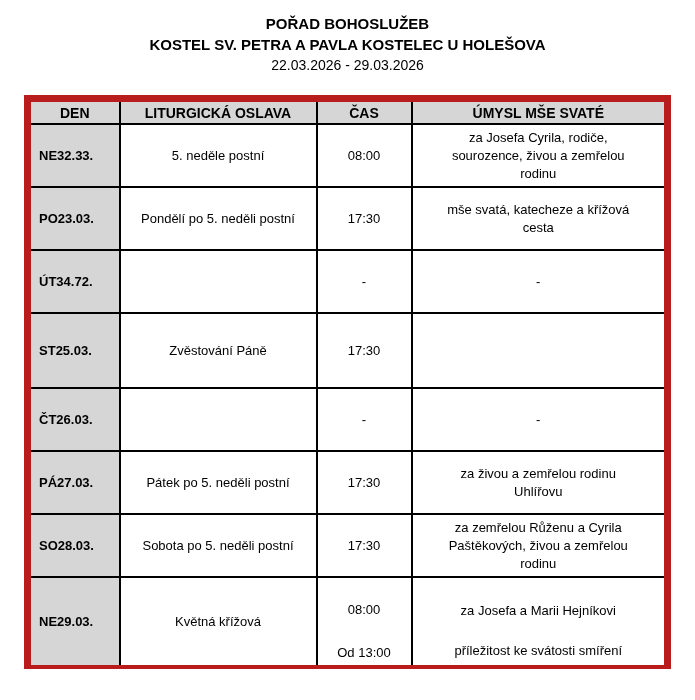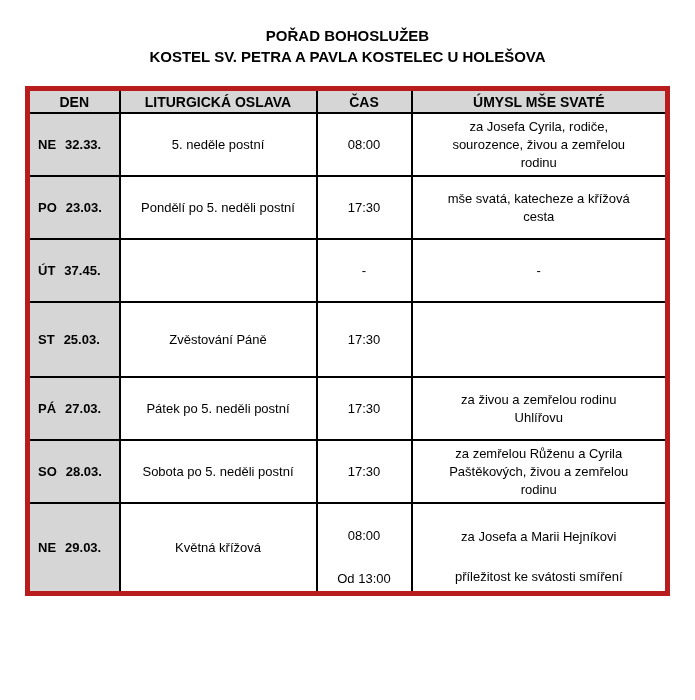--- a/index.html
+++ b/index.html
@@ -7,21 +7,21 @@
     padding: 0;
     background: #ffffff;
     font-family: "Liberation Sans", sans-serif;
     color: #000000;
   }
   .page {
     width: 695px;
     height: 669px;
     background: #ffffff;
     box-sizing: border-box;
-    padding-top: 25px;
+    padding-top: 13px;
     overflow: hidden;
   }
   .doc-header {
     text-align: center;
     margin-bottom: 19px;
   }
   .doc-title, .doc-subtitle {
     font-size: 15px;
     font-weight: bold;
     line-height: 21px;
@@ -29,21 +29,21 @@
   .doc-daterange {
     font-size: 14px;
     font-weight: normal;
     line-height: 21px;
   }
   table.schedule {
     border-collapse: collapse;
     table-layout: fixed;
     width: 640px;
     margin: 0 auto;
-    border: 5px solid #b91c1c;
+    border: 7px solid #b91c1c;
   }
   table.schedule th, table.schedule td {
     border: 2px solid #000000;
     font-size: 13px;
     text-align: center;
     vertical-align: middle;
     padding: 0;
     overflow: hidden;
   }
   table.schedule th {
@@ -58,21 +58,20 @@
   td.day-cell {
     background: #d6d6d6;
     font-weight: bold;
     font-size: 14px;
     text-align: left;
   }
   .day-wrap {
     display: flex;
     align-items: center;
     padding-left: 8px;
-    gap: 9px;
     white-space: nowrap;
   }
   .celebration-cell, .time-cell { font-size: 13px; }
   .intent-wrap {
     max-width: 205px;
     margin: 0 auto;
     line-height: 18px;
   }
   .dual-cell {
     height: 87px;
@@ -87,20 +86,21 @@
   .dual-cell .intent-wrap { margin: 0 auto; text-align: right; }
 </style>
 </head>
 <body>
 
 <div class="page">
 
   <div class="doc-header">
     <div class="doc-title">POŘAD BOHOSLUŽEB</div>
     <div class="doc-subtitle">KOSTEL SV. PETRA A PAVLA KOSTELEC U HOLEŠOVA</div>
+    <div class="doc-daterange">22.03.2026 - 29.03.2026</div>
   </div>
 
   <table class="schedule">
     <colgroup>
       <col style="width:92px">
       <col style="width:197px">
       <col style="width:95px">
       <col style="width:256px">
     </colgroup>
     <thead>
@@ -138,21 +138,21 @@
         <td class="time-cell">17:30</td>
         <td>
           <div class="intent-wrap">mše svatá, katecheze a křížová cesta</div>
         </td>
       </tr>
 
       <tr class="srow">
         <td class="day-cell">
           <div class="day-wrap">
             <span>ÚT</span>
-            <span>37.45.</span>
+            <span>34.72.</span>
           </div>
         </td>
         <td class="celebration-cell"></td>
         <td class="time-cell">-</td>
         <td>
           <div class="intent-wrap">-</div>
         </td>
       </tr>
 
       <tr class="srow-tall">
@@ -162,20 +162,33 @@
             <span>25.03.</span>
           </div>
         </td>
         <td class="celebration-cell">Zvěstování Páně</td>
         <td class="time-cell">17:30</td>
         <td>
           <div class="intent-wrap"></div>
         </td>
       </tr>
 
+      <tr class="srow">
+        <td class="day-cell">
+          <div class="day-wrap">
+            <span>ČT</span>
+            <span>26.03.</span>
+          </div>
+        </td>
+        <td class="celebration-cell"></td>
+        <td class="time-cell">-</td>
+        <td>
+          <div class="intent-wrap">-</div>
+        </td>
+      </tr>
 
       <tr class="srow">
         <td class="day-cell">
           <div class="day-wrap">
             <span>PÁ</span>
             <span>27.03.</span>
           </div>
         </td>
         <td class="celebration-cell">Pátek po 5. neděli postní</td>
         <td class="time-cell">17:30</td>

